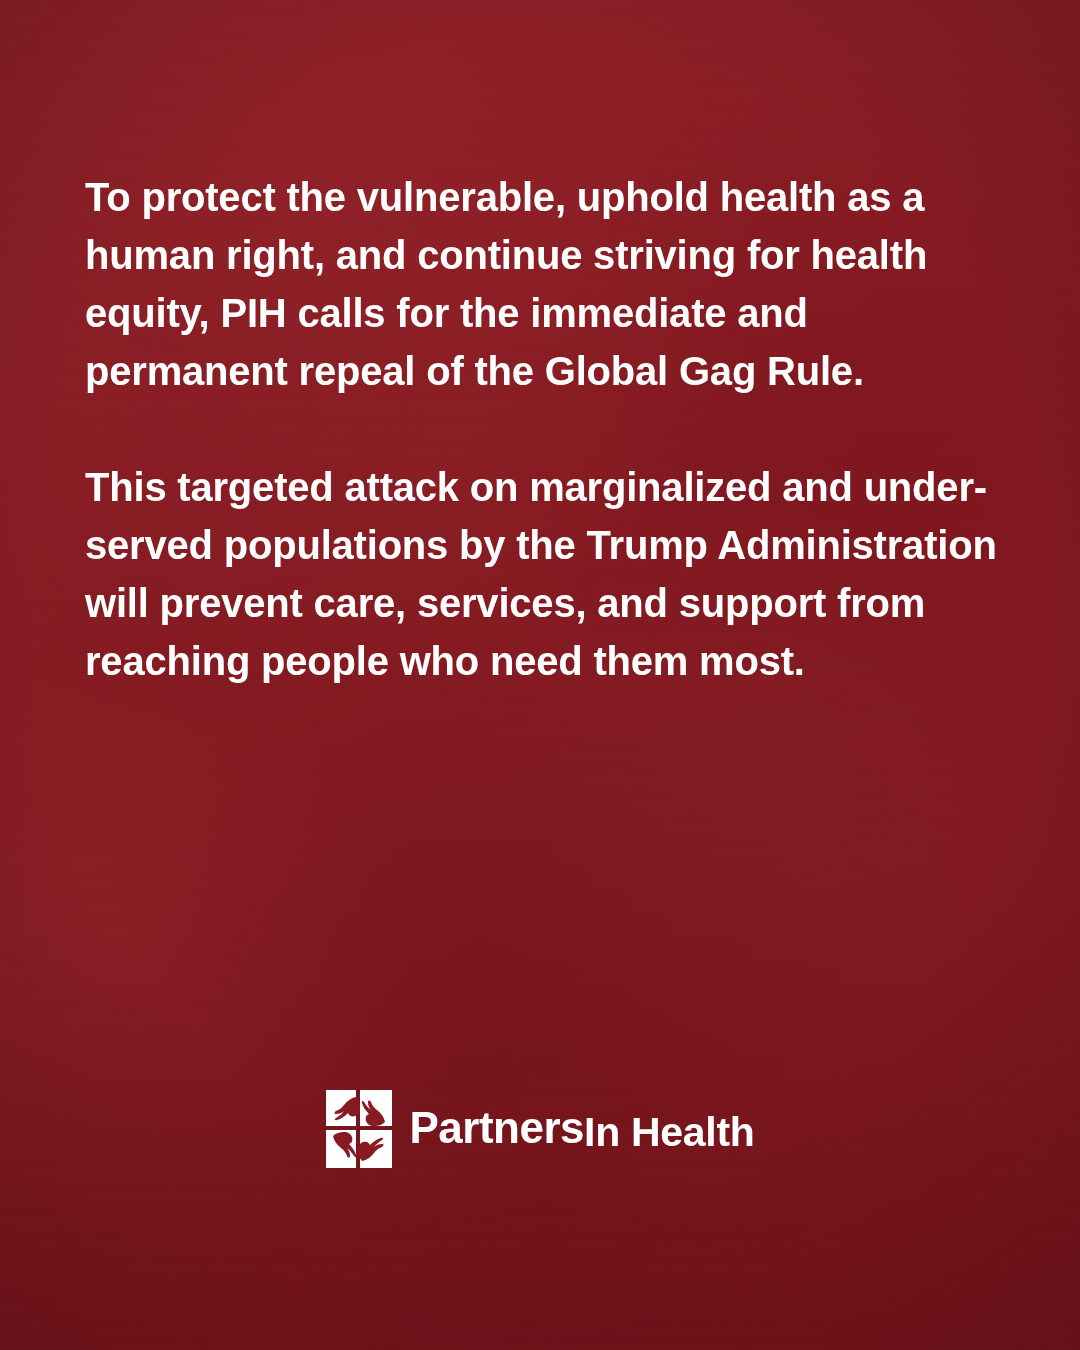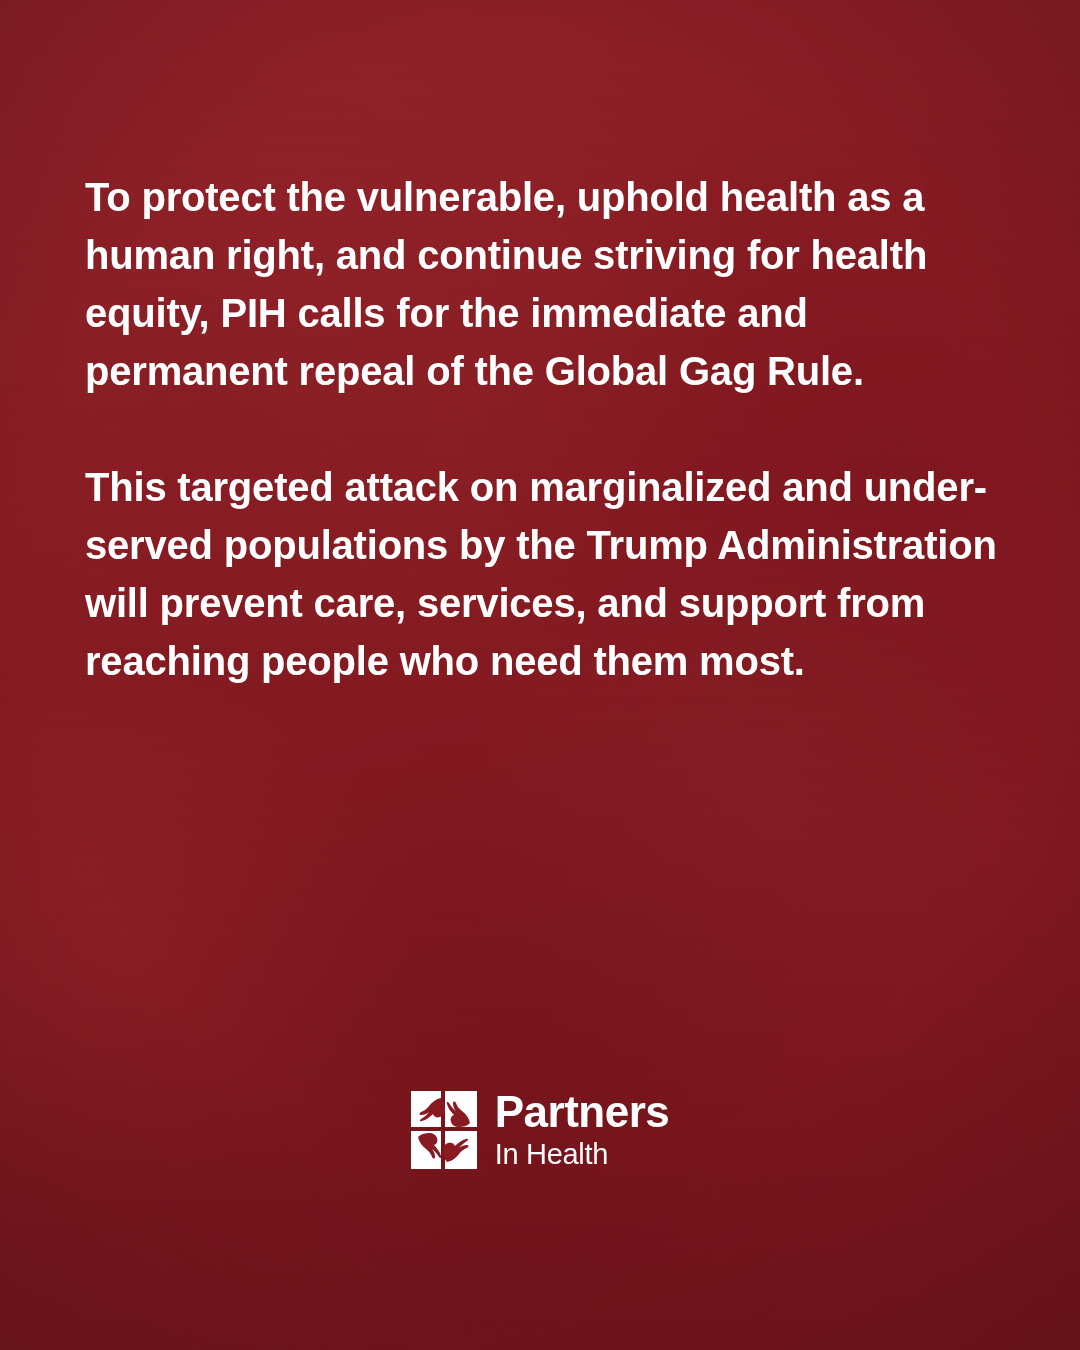--- a/index.html
+++ b/index.html
@@ -81,36 +81,37 @@
     align-items: center;
     gap: 18px;
   }
   .logo-mark {
     width: 66px;
     height: 78px;
     flex: 0 0 auto;
   }
   .logo-words {
     display: flex;
-    flex-direction: column;
+    flex-direction: row;
     justify-content: center;
     line-height: 1;
+    text-align: center;
   }
   .logo-line1 {
     color: #ffffff;
     font-family: "Liberation Sans", sans-serif;
     font-weight: bold;
     font-size: 44px;
     letter-spacing: -0.5px;
   }
   .logo-line2 {
     color: #ffffff;
     font-family: "Liberation Sans", sans-serif;
-    font-weight: normal;
-    font-size: 29px;
+    font-weight: bold;
+    font-size: 41px;
     letter-spacing: -0.3px;
     margin-top: 6px;
   }
 </style>
 </head>
 <body>
 
 <div class="poster">
   <div class="grain"></div>
   <div class="vignette"></div>

